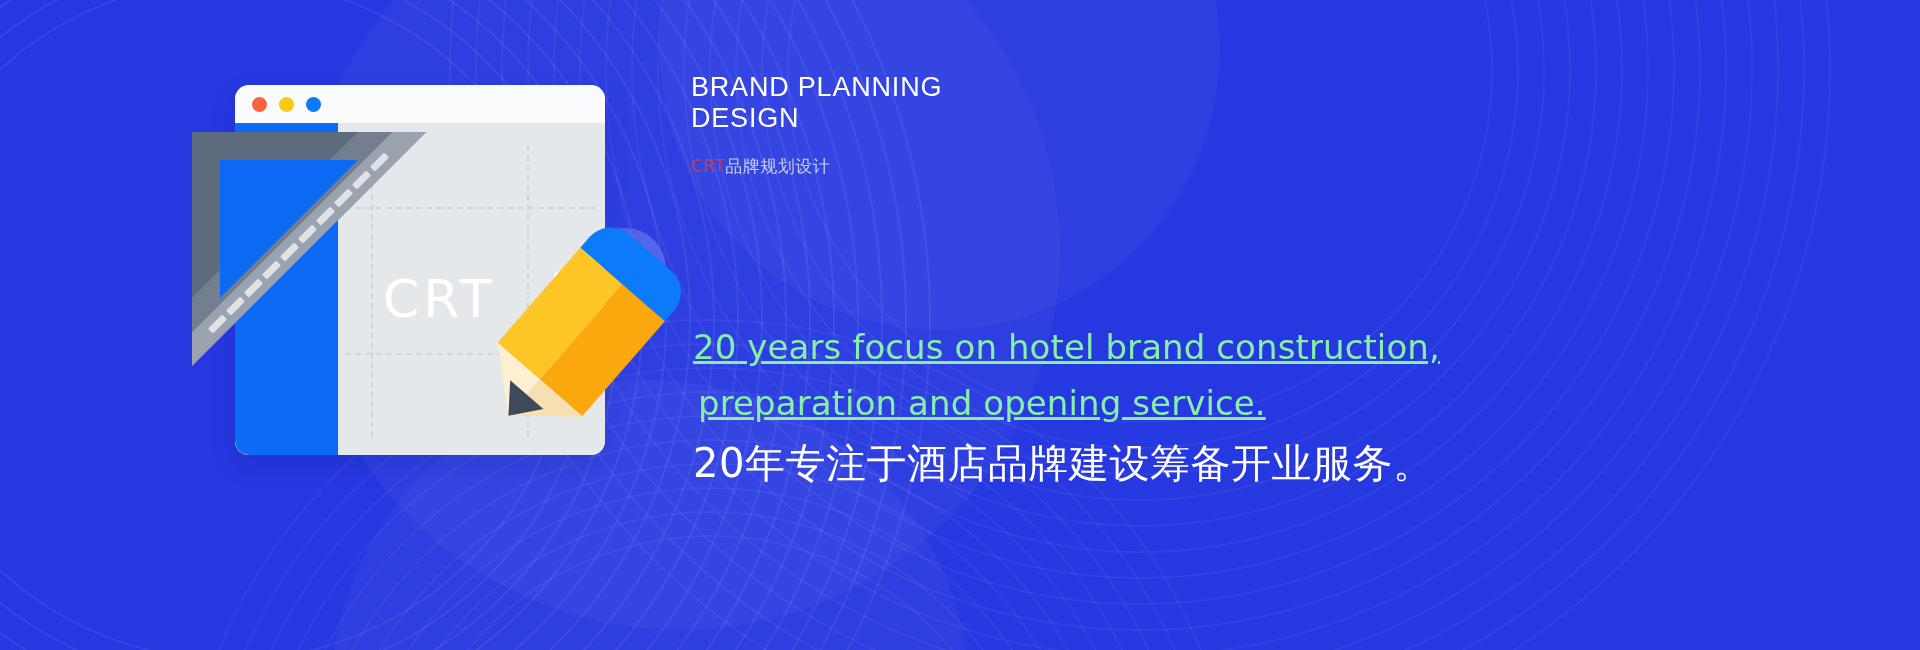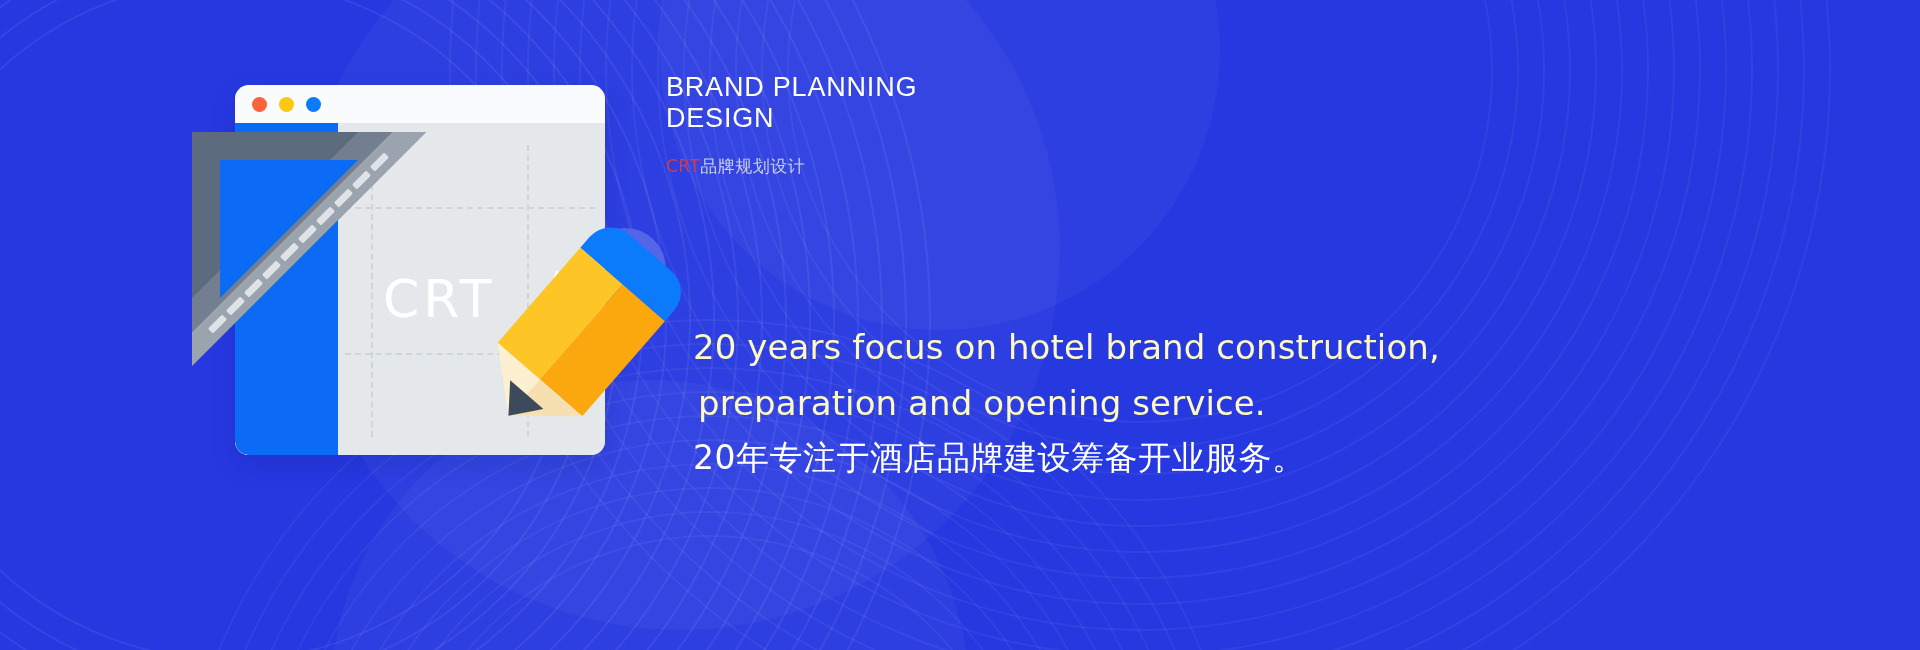--- a/index.html
+++ b/index.html
@@ -77,45 +77,46 @@
   #ruler{position:absolute;left:0;top:48px;width:250px;height:250px;}
   
   #pencil{position:absolute;left:280px;top:145px;width:220px;height:230px;}
   #pencil-shadow{
     position:absolute;left:398px;top:150px;width:82px;height:82px;
     border-radius:50%;background:#5466e8;
   }
 
   
   #kicker-block{
-    position:absolute;left:666px;top:72px;width:620px;
+    position:absolute;left:691px;top:72px;width:620px;
   }
   #kicker-title{
     font-size:27px;line-height:1.13;letter-spacing:0.8px;
     color:#ffffff;font-weight:400;white-space:pre-line;
     font-family:"Liberation Sans","DejaVu Sans",sans-serif;
   }
   #kicker-sub{
     margin-top:22px;font-size:17px;letter-spacing:0.5px;
     font-family:"DejaVu Sans","Liberation Sans",sans-serif;
   }
   #kicker-sub .brand{color:#d33a4a;}
   #kicker-sub .cn{color:#c9cfe8;}
 
   #tagline-block{
     position:absolute;left:693px;top:326px;width:1120px;
   }
   .tag-en{
-    color:#fef9c3;font-size:34px;line-height:1.28;font-weight:400;
+    color:#86efac;font-size:34px;line-height:1.28;font-weight:400;
     letter-spacing:0.1px;
     font-family:"DejaVu Sans","Liberation Sans",sans-serif;
+    text-decoration:underline;
   }
   .tag-en.second{padding-left:5px;margin-top:12px;}
   .tag-cn{
-    color:#ffffff;font-size:33px;line-height:1.3;margin-top:12px;
+    color:#ffffff;font-size:40px;line-height:1.3;margin-top:12px;
     letter-spacing:0.5px;
     font-family:"DejaVu Sans","Liberation Sans",sans-serif;
   }
 </style>
 </head>
 <body>
 
 <div id="banner">
 
   <svg class="rings" id="rings-left" viewBox="0 0 1500 1500" aria-hidden="true">

